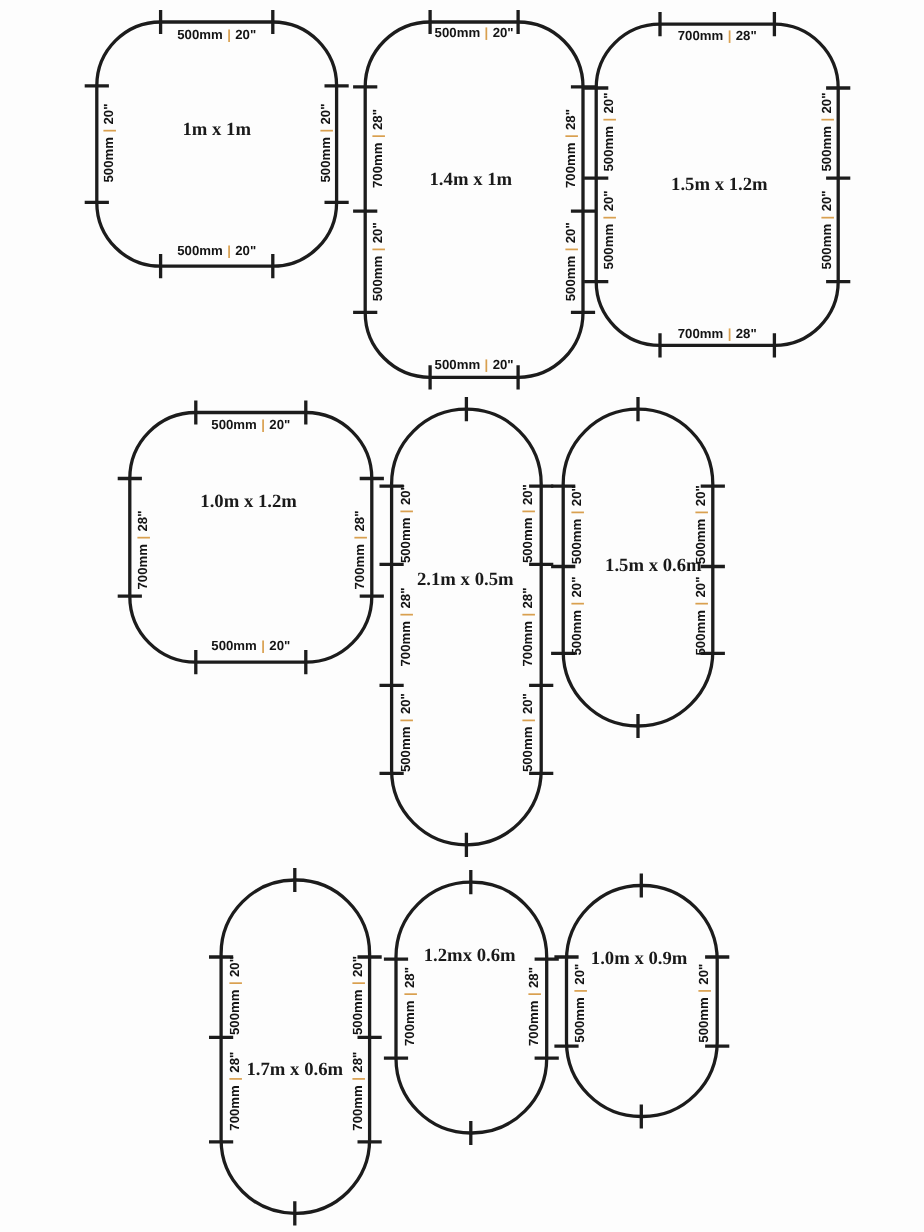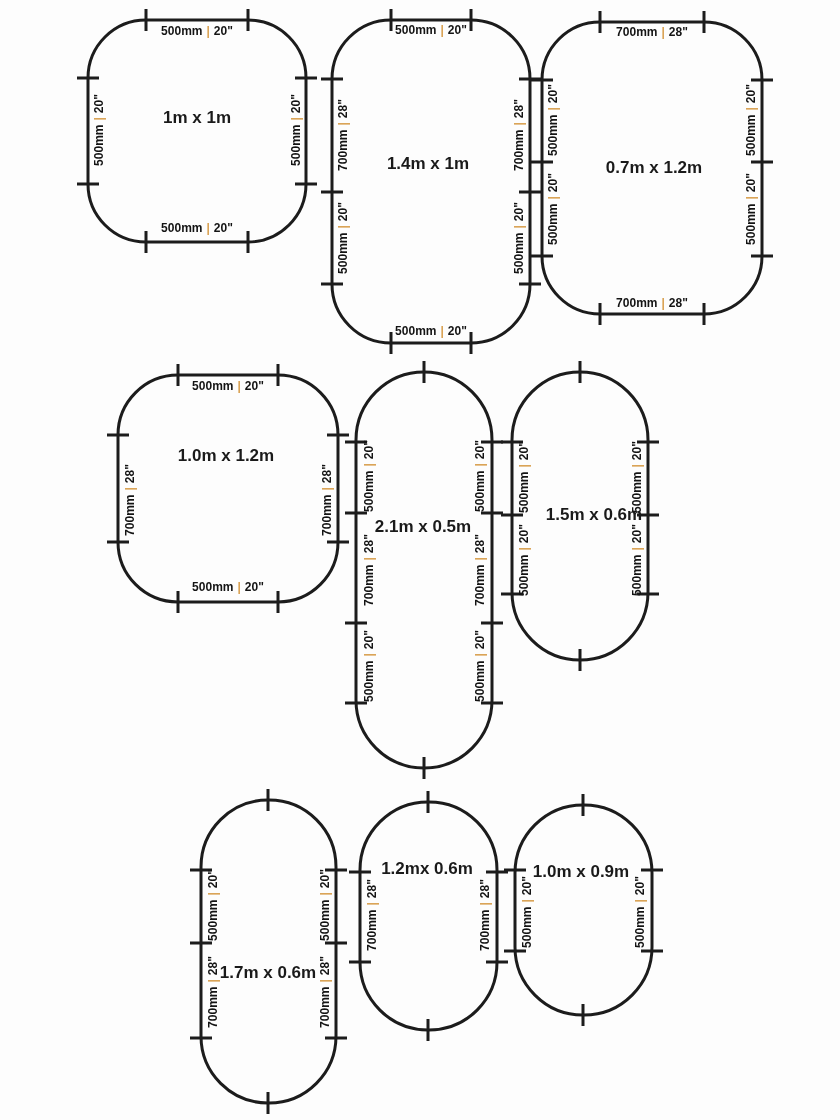--- a/index.html
+++ b/index.html
@@ -19,21 +19,21 @@
     font-size:12px;
     color:#141414;
     white-space:nowrap;
     transform:translate(-50%,-50%);
     line-height:1;
   }
   .dim.v{transform:translate(-50%,-50%) rotate(-90deg);}
   .sep{color:#d9a050;padding:0 4px;font-weight:bold;}
   .name{
     position:absolute;
-    font-family:Liberation Sans, sans-serif;
+    font-family:Liberation Serif, serif;
     font-weight:bold;
     font-size:17px;
     color:#1a1a1a;
     white-space:nowrap;
     transform:translate(-50%,-50%);
     line-height:1;
   }
 </style>
 </head>
 <body>
@@ -92,21 +92,21 @@
   <div class="dim v" style="left:519px;top:135px"><span>700mm</span><span class="sep">|</span><span>28"</span></div>
   <div class="dim v" style="left:519px;top:238px"><span>500mm</span><span class="sep">|</span><span>20"</span></div>
   <div class="name" style="left:428px;top:163px">1.4m x 1m</div>
 
   <div class="dim" style="left:652px;top:32px"><span>700mm</span><span class="sep">|</span><span>28"</span></div>
   <div class="dim" style="left:652px;top:303px"><span>700mm</span><span class="sep">|</span><span>28"</span></div>
   <div class="dim v" style="left:553px;top:120px"><span>500mm</span><span class="sep">|</span><span>20"</span></div>
   <div class="dim v" style="left:553px;top:209px"><span>500mm</span><span class="sep">|</span><span>20"</span></div>
   <div class="dim v" style="left:751px;top:120px"><span>500mm</span><span class="sep">|</span><span>20"</span></div>
   <div class="dim v" style="left:751px;top:209px"><span>500mm</span><span class="sep">|</span><span>20"</span></div>
-  <div class="name" style="left:654px;top:167px">0.7m x 1.2m</div>
+  <div class="name" style="left:654px;top:167px">1.5m x 1.2m</div>
 
   <div class="dim" style="left:228px;top:386px"><span>500mm</span><span class="sep">|</span><span>20"</span></div>
   <div class="dim" style="left:228px;top:587px"><span>500mm</span><span class="sep">|</span><span>20"</span></div>
   <div class="dim v" style="left:130px;top:500px"><span>700mm</span><span class="sep">|</span><span>28"</span></div>
   <div class="dim v" style="left:327px;top:500px"><span>700mm</span><span class="sep">|</span><span>28"</span></div>
   <div class="name" style="left:226px;top:455px">1.0m x 1.2m</div>
 
   <div class="dim v" style="left:369px;top:476px"><span>500mm</span><span class="sep">|</span><span>20"</span></div>
   <div class="dim v" style="left:369px;top:570px"><span>700mm</span><span class="sep">|</span><span>28"</span></div>
   <div class="dim v" style="left:369px;top:666px"><span>500mm</span><span class="sep">|</span><span>20"</span></div>

